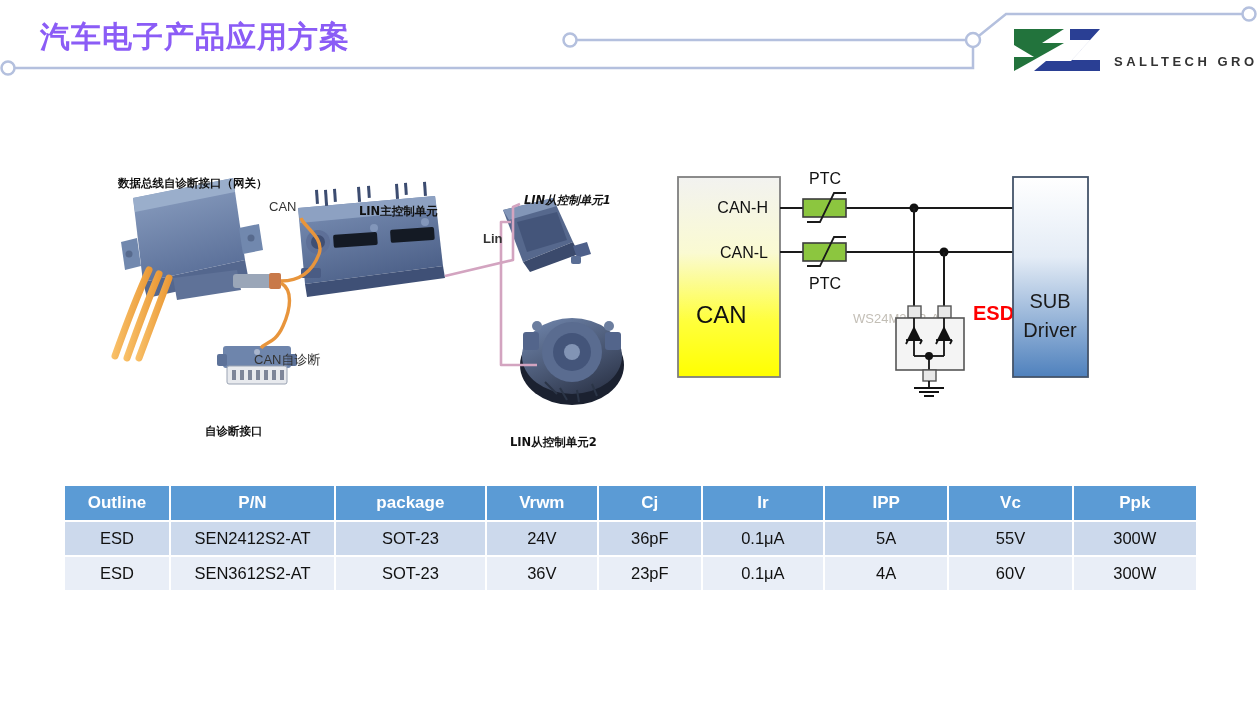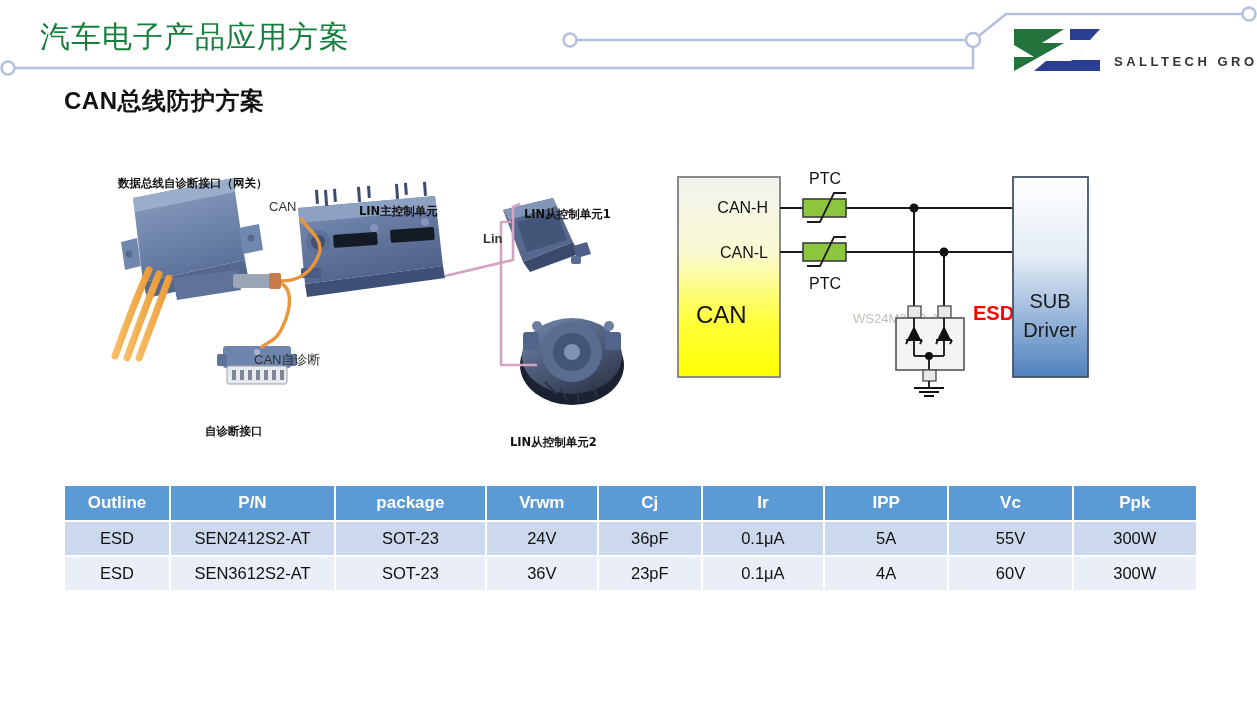--- a/index.html
+++ b/index.html
@@ -9,22 +9,22 @@
     font-family:"Liberation Sans","DejaVu Sans",sans-serif;
     overflow:hidden;
     position:relative;
   }
   .slide{position:absolute;inset:0;}
 
   
   .deco{position:absolute;left:0;top:0;width:1257px;height:90px;}
   .title{
     position:absolute;left:40px;top:17px;
-    font-size:30px;font-weight:normal;
-    color:#15803d;letter-spacing:1px;
+    font-size:30px;font-weight:bold;
+    color:#8b5cf6;letter-spacing:1px;
     white-space:nowrap;
   }
   .subtitle{
     position:absolute;left:64px;top:85px;
     font-size:24px;font-weight:bold;color:#111111;
     letter-spacing:0.5px;white-space:nowrap;
   }
 
   
   .logo{position:absolute;left:1012px;top:27px;width:240px;height:48px;}
@@ -85,21 +85,20 @@
 
       <path d="M 975 39 L 1006 14 L 1249 14"></path>
     </g>
     <circle cx="8" cy="68" r="6.5" fill="#ffffff" stroke="#B4C0DE" stroke-width="2.5"></circle>
     <circle cx="570" cy="40" r="6.5" fill="#ffffff" stroke="#B4C0DE" stroke-width="2.5"></circle>
     <circle cx="973" cy="40" r="7" fill="#ffffff" stroke="#B4C0DE" stroke-width="2.5"></circle>
     <circle cx="1249" cy="14" r="6.5" fill="#ffffff" stroke="#B4C0DE" stroke-width="2.5"></circle>
   </svg>
 
   <div class="title">汽车电子产品应用方案</div>
-  <div class="subtitle">CAN总线防护方案</div>
 
   <div class="logo">
     <svg class="logo-mark" viewBox="0 0 90 46" width="90" height="46">
 
       <polygon points="2,2 52,2 30,16 52,16 2,44 2,30 22,30 2,18" fill="#22733C"></polygon>
 
       <polygon points="58,2 88,2 60,33 88,33 88,44 50,44 78,13 58,13" fill="#2A3F94"></polygon>
       <polygon points="34,34 88,34 88,44 22,44" fill="#2A3F94"></polygon>
     </svg>
     <div class="logo-en">SALLTECH GROUP</div>
@@ -224,21 +223,21 @@
       <path d="M406 72 L 396 72 L 396 215 L 432 215" stroke="#D3A4C0" stroke-width="2.6" fill="none" stroke-linejoin="round"></path>
     </svg>
 
     
     <div class="lbl" style="left:13px;top:0px;">数据总线自诊断接口（网关）</div>
     <div class="lbl-thin" style="left:164px;top:49px;">CAN</div>
     <div class="lbl-thin" style="left:149px;top:163px;margin-top:38px;">CAN自诊断</div>
     <div class="lbl" style="left:100px;top:248px;font-family:Liberation Serif, serif;">自诊断接口</div>
     <div class="lbl" style="left:254px;top:28px;">LIN主控制单元</div>
     <div class="lbl-thin" style="left:378px;top:81px;font-weight:bold;">Lin</div>
-    <div class="lbl" style="left:419px;top:31px;">LIN从控制单元1</div>
+    <div class="lbl" style="left:419px;top:17px;font-style:italic;">LIN从控制单元1</div>
     <div class="lbl" style="left:405px;top:259px;">LIN从控制单元2</div>
   </div>
 
   <div class="circuit">
     <svg width="470" height="240" viewBox="0 0 470 240">
       <defs>
         <linearGradient id="canFill" x1="0" y1="0" x2="0" y2="1">
           <stop offset="0%" stop-color="#F2F2F0"></stop>
           <stop offset="38%" stop-color="#FAFAD2"></stop>
           <stop offset="72%" stop-color="#FFFF3C"></stop>

